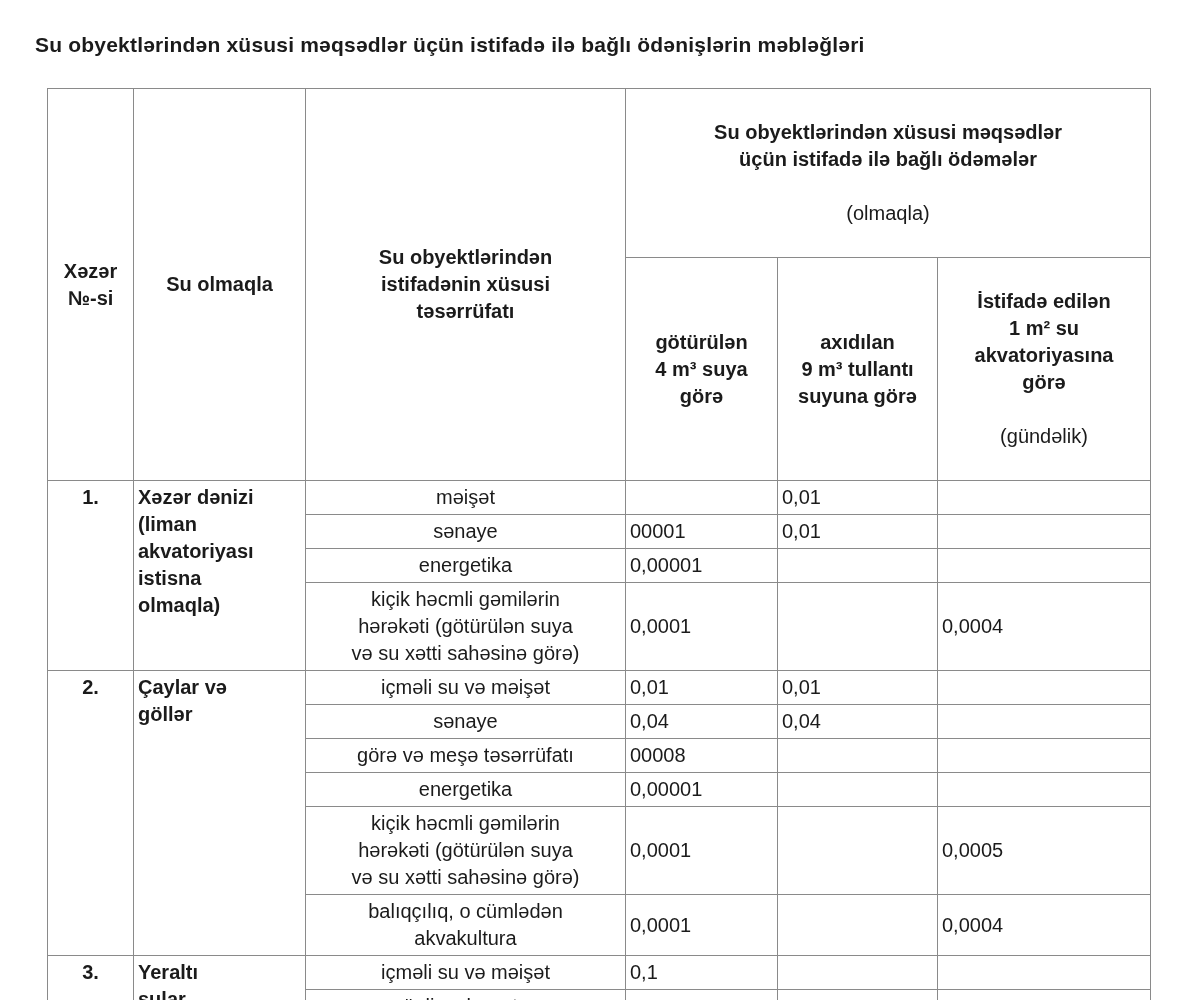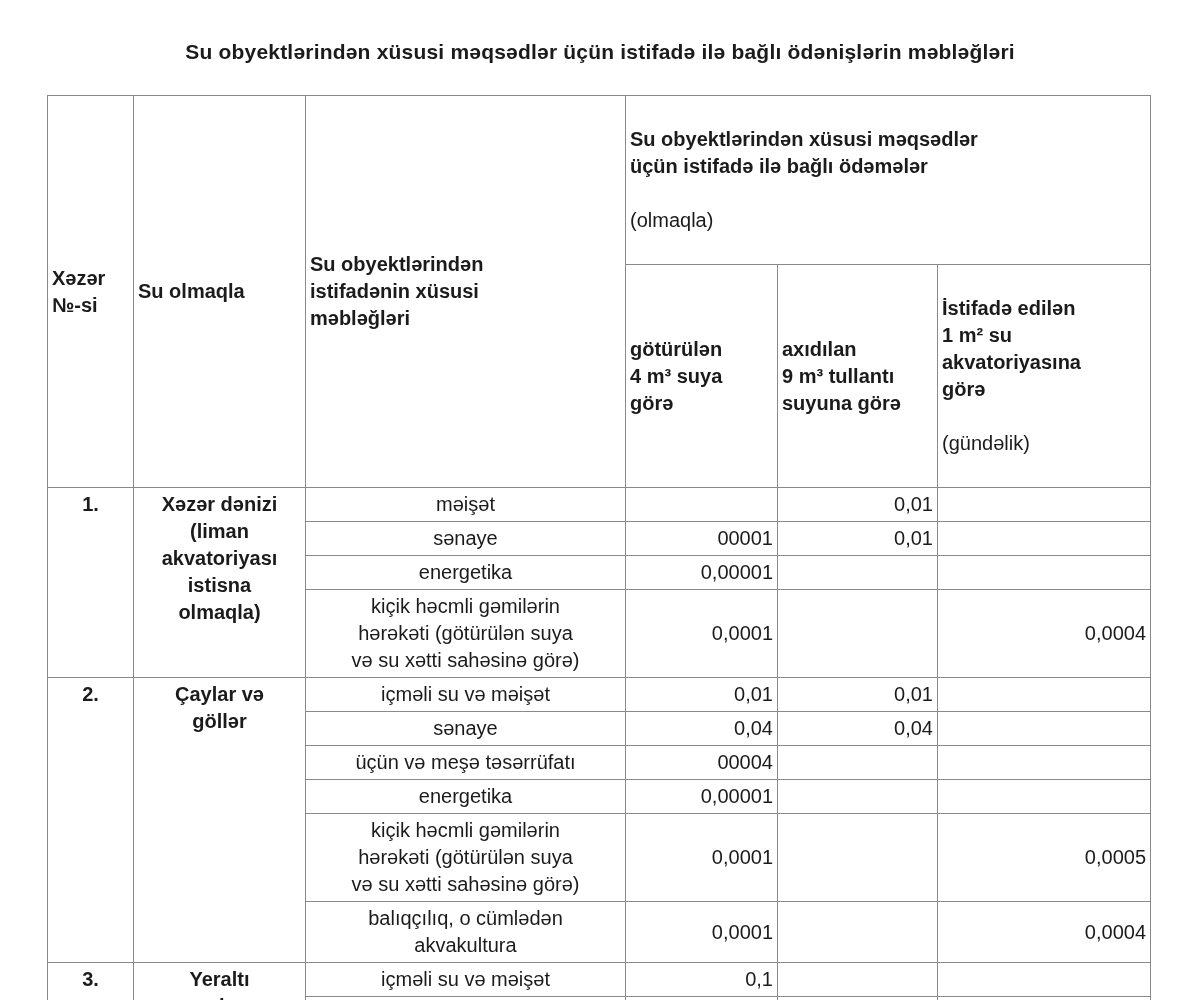--- a/index.html
+++ b/index.html
@@ -6,66 +6,65 @@
   body {
     width: 1200px; height: 1000px;
     font-family: "Liberation Sans", sans-serif;
     color: #1b1b1b;
     box-sizing: border-box;
     padding-top: 28px;
   }
   .title {
     font-size: 21px;
     font-weight: bold;
-    text-align: center;
-    margin: 12px 35px 0 35px;
+    text-align: left;
+    margin: 5px 35px 0 35px;
     letter-spacing: 0.2px;
   }
   table.rates {
     border-collapse: collapse;
     table-layout: fixed;
     width: 1103px;
     margin: 31px 0 0 47px;
     border: 1px solid #8a8a8a;
     border-bottom-width: 2px;
   }
   table.rates th, table.rates td {
     border: 1px solid #8a8a8a;
     font-size: 20px;
     line-height: 27px;
     white-space: pre-line;
     padding: 3px 4px;
     overflow: hidden;
   }
   thead th {
     font-weight: bold;
-    text-align: left;
+    text-align: center;
     vertical-align: middle;
   }
   .unit-note { font-weight: normal; }
   td.num {
     text-align: center;
     vertical-align: top;
     font-weight: bold;
     padding-top: 4px;
   }
   td.obj {
-    text-align: center;
     vertical-align: top;
     font-weight: bold;
     padding-top: 4px;
   }
   td.purpose {
     text-align: center;
     vertical-align: middle;
     padding-left: 10px;
     padding-right: 6px;
   }
   td.val {
-    text-align: right;
+    text-align: left;
     vertical-align: middle;
   }
 </style>
 </head>
 <body>
 
 <h1 class="title">Su obyektlərindən xüsusi məqsədlər üçün istifadə ilə bağlı ödənişlərin məbləğləri</h1>
 
 <table class="rates">
   <colgroup>
@@ -76,21 +75,21 @@
     <col style="width:160px">
     <col style="width:213px">
   </colgroup>
   <thead>
     <tr>
       <th rowspan="2">Xəzər
 №-si</th>
       <th rowspan="2">Su olmaqla</th>
       <th rowspan="2">Su obyektlərindən
 istifadənin xüsusi
-məbləğləri</th>
+təsərrüfatı</th>
       <th colspan="3">
         <div>Su obyektlərindən xüsusi məqsədlər
 üçün istifadə ilə bağlı ödəmələr</div>
         <div class="unit-note">(olmaqla)</div>
       </th>
     </tr>
     <tr>
       <th>götürülən
 4 m³ suya
 görə</th>
@@ -150,22 +149,22 @@
       <td class="val">0,01</td>
       <td class="val"></td>
     </tr>
     <tr>
       <td class="purpose">sənaye</td>
       <td class="val">0,04</td>
       <td class="val">0,04</td>
       <td class="val"></td>
     </tr>
     <tr>
-      <td class="purpose">üçün və meşə təsərrüfatı</td>
-      <td class="val">00004</td>
+      <td class="purpose">görə və meşə təsərrüfatı</td>
+      <td class="val">00008</td>
       <td class="val"></td>
       <td class="val"></td>
     </tr>
     <tr>
       <td class="purpose">energetika</td>
       <td class="val">0,00001</td>
       <td class="val"></td>
       <td class="val"></td>
     </tr>
     <tr>

